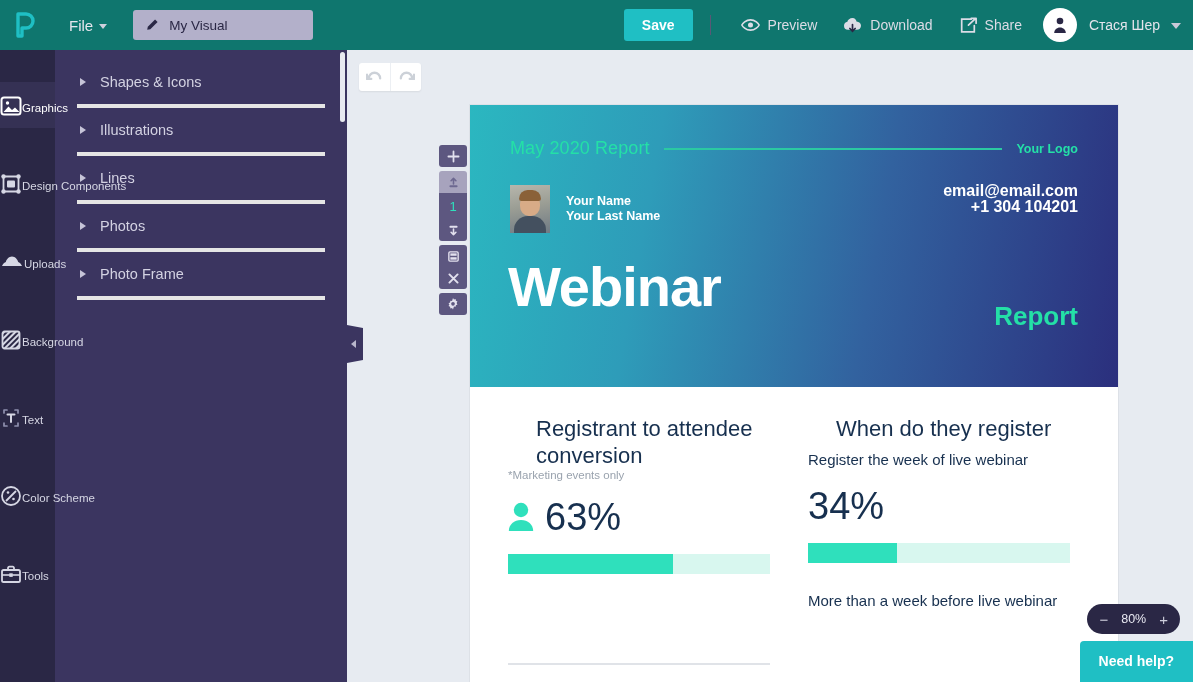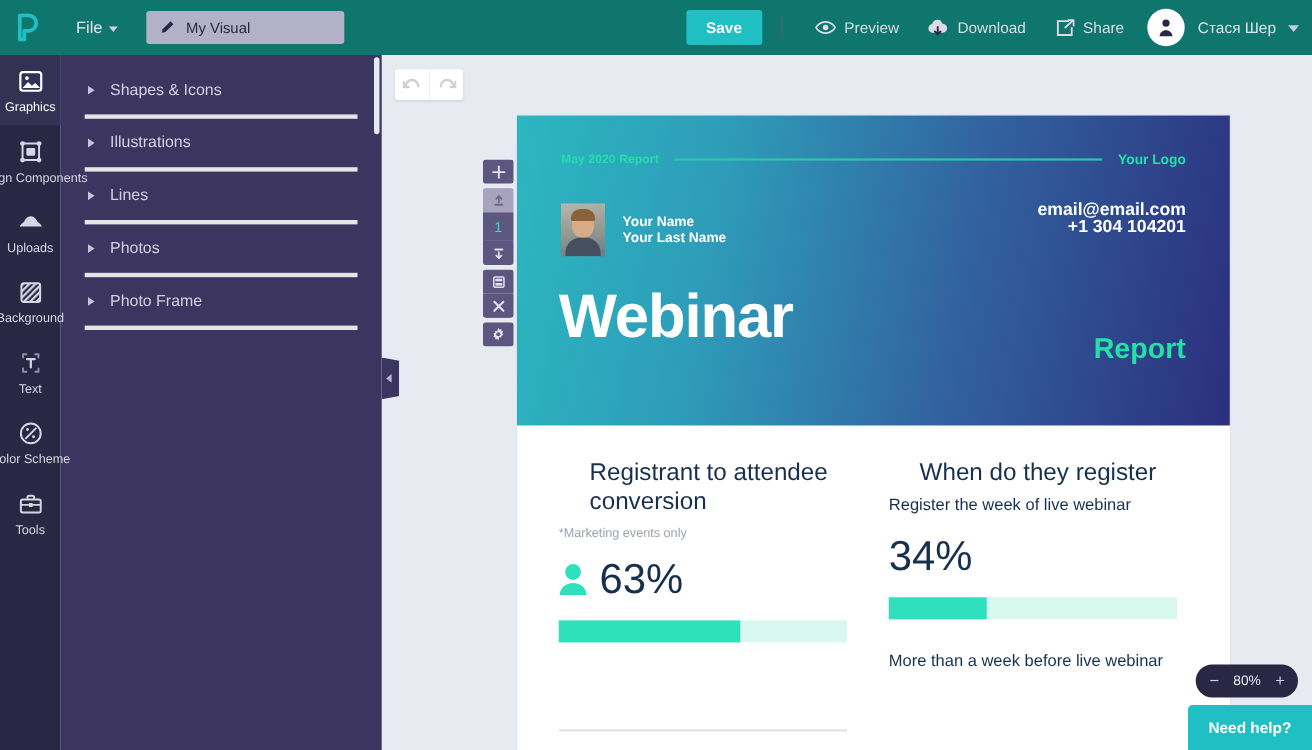--- a/index.html
+++ b/index.html
@@ -89,23 +89,24 @@
 
   
   .rail {
     position: absolute; top: 50px; left: 0;
     width: 55px; height: 632px;
     background: #2a2745;
     z-index: 30;
   }
   .rail-item {
     width: 55px;
-    display: flex; flex-direction: column; align-items: center;
+    display: flex; flex-direction: row; align-items: center;
     padding: 11px 0 9px 0;
     cursor: pointer;
+    margin-top: 32px;
   }
   .rail-item.active { background: #353154; }
   .rail-icon { height: 26px; display:flex; align-items:center; justify-content:center; }
   .rail-label {
     color: #d6d7e4; font-size: 11.5px;
     text-align: center; line-height: 13px;
     margin-top: 5px; white-space: nowrap;
   }
   .rail-item.active .rail-label { color: #ffffff; }
 
@@ -192,21 +193,21 @@
     position: relative;
     width: 648px; height: 282px;
     background: linear-gradient(100deg, #2bb7c0 0%, #2e9cb9 28%, #32629f 62%, #2b2f7d 100%);
     overflow: hidden;
   }
   .hdr-top {
     position: absolute; top: 33px; left: 40px; right: 40px;
     display: flex; align-items: center; gap: 14px;
   }
   .hdr-date {
-    color: #24e0a7; font-size: 11px; font-weight: bold;
+    color: #24e0a7; font-size: 18px; font-weight: normal;
     white-space: nowrap; letter-spacing: .1px; text-align: right;
   }
   .hdr-line { flex: 1; height: 2px; background: #2bc9a2; }
   .hdr-logo {
     color: #24e0a7; font-size: 12.5px; font-weight: bold;
     white-space: nowrap;
   }
   .hdr-person {
     position: absolute; top: 80px; left: 40px;
     display: flex; align-items: center; gap: 16px;
@@ -254,21 +255,21 @@
     background: #ffffff; padding: 28px 38px 0 38px;
     display: flex; gap: 38px;
   }
   .col { width: 262px; position: relative; }
   .stat-title {
     color: #17304f; font-size: 22px; line-height: 27px;
     font-weight: normal;
     margin-left: 28px;
   }
   .stat-note {
-    color: #9aa3ae; font-size: 11.5px; margin-top: 10px;
+    color: #9aa3ae; font-size: 11.5px; 
   }
   .stat-sub {
     color: #17304f; font-size: 15px; line-height: 20px; margin-top: 8px;
   }
   .stat-value-row {
     display: flex; align-items: center; gap: 11px; margin-top: 16px;
   }
   .person-glyph { width: 26px; height: 30px; display:block; }
   .stat-value {
     color: #17304f; font-size: 38px; line-height: 40px;

